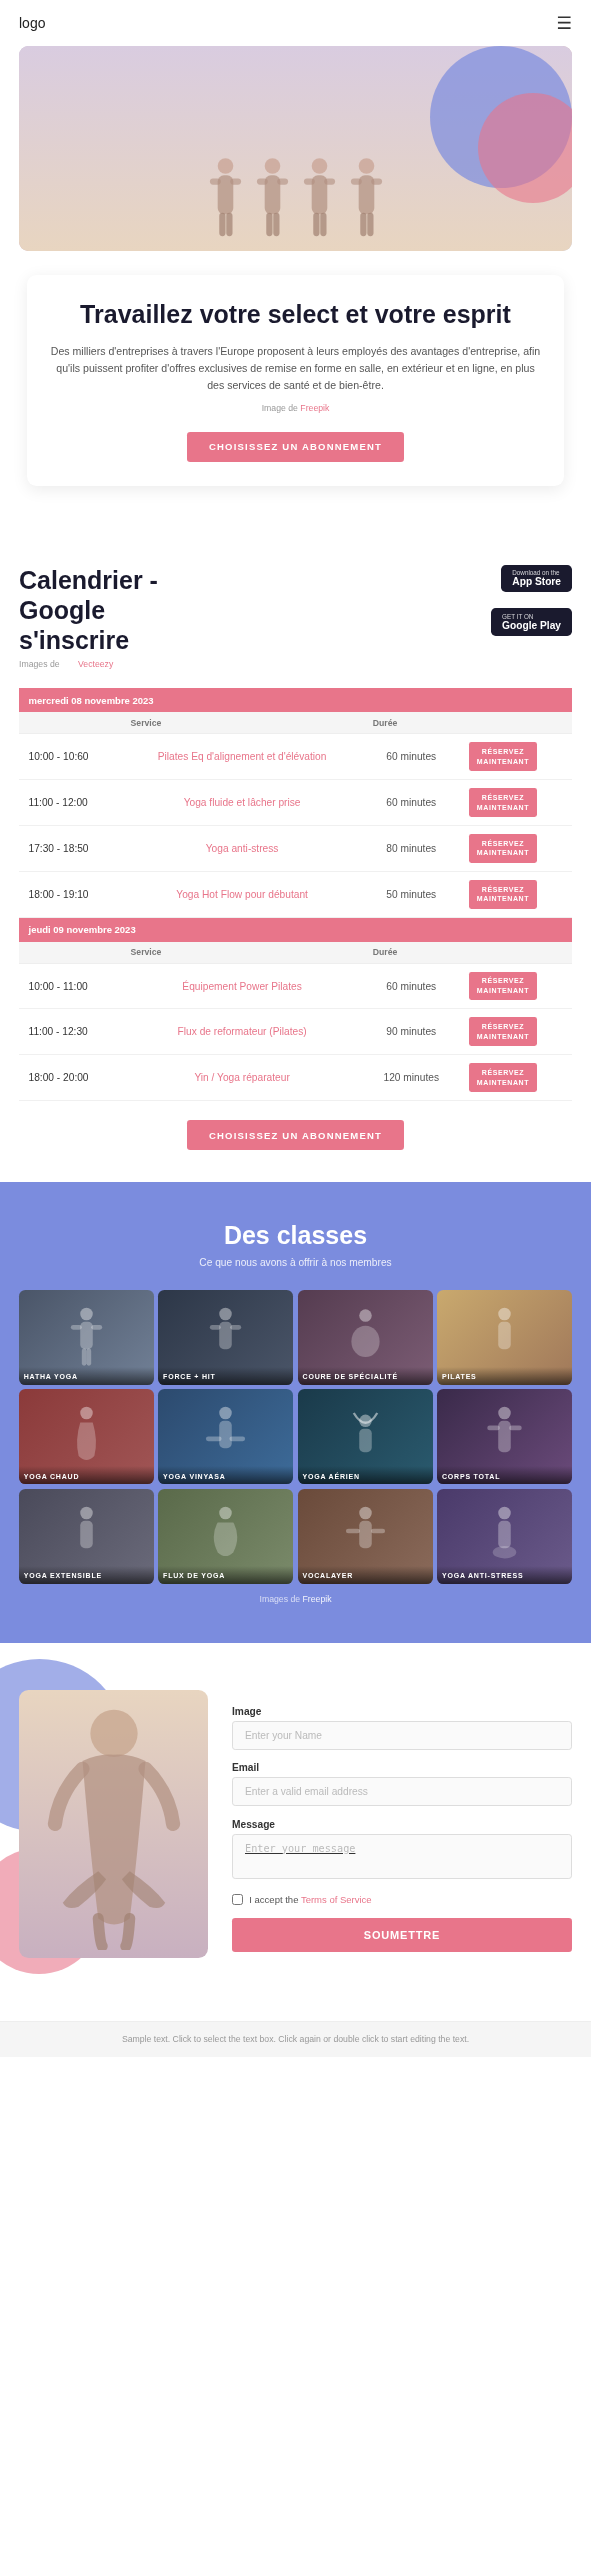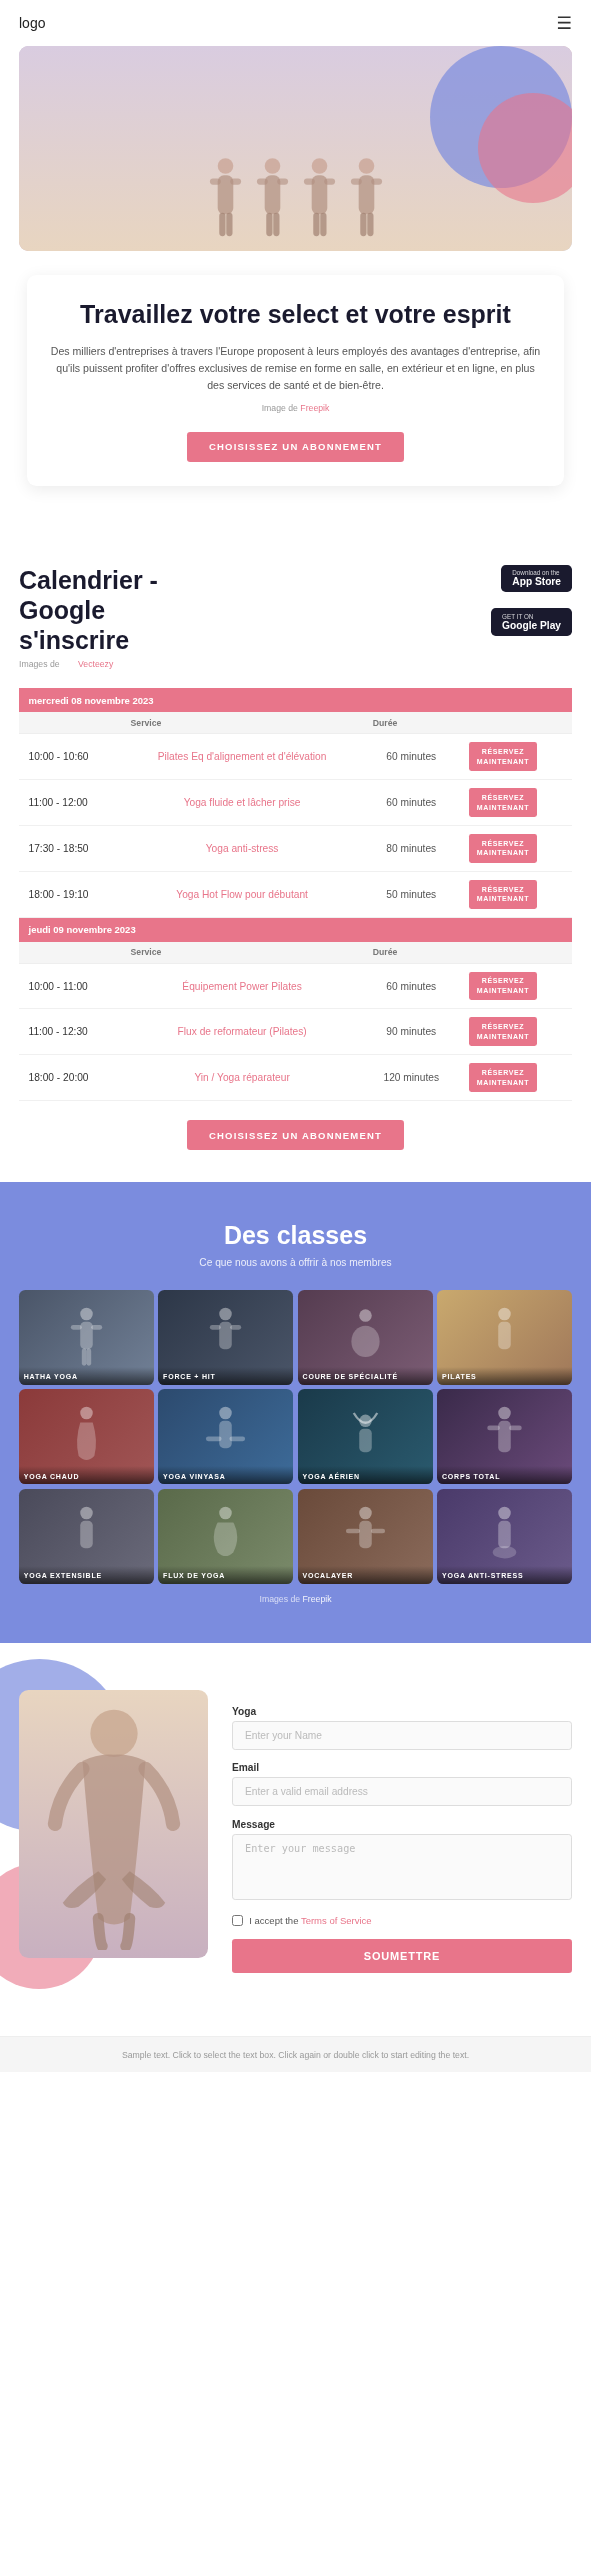--- a/index.html
+++ b/index.html
@@ -195,21 +195,21 @@
       color: #333; margin-bottom: 4px;
     }
     .form-group input,
     .form-group textarea {
       width: 100%; padding: 8px 12px; border: 0.8px solid #ddd;
       border-radius: 3.2px; font-size: 10.2px; color: #333;
       background: #fafafa; outline: none;
     }
     .form-group input::placeholder,
     .form-group textarea::placeholder { color: #bbb; }
-    .form-group textarea { height: 66px; resize: none; }
+    .form-group textarea { height: 45px; resize: none; text-decoration: underline; }
     .checkbox-row {
       display: flex; align-items: center; gap: 6.3px; margin-bottom: 12.6px;
     }
     .checkbox-row input[type="checkbox"] { width: 11px; height: 11px; }
     .checkbox-row label {
       font-size: 9.5px; color: #555;
     }
     .checkbox-row a { color: #e8758a; }
     .btn-submit {
       width: 100%; background: #e8758a; color: #fff;
@@ -564,21 +564,21 @@
         <path d="M80 280 Q82 310 85 315" stroke="#a08070" stroke-width="14" fill="none" stroke-linecap="round" opacity="0.7"></path>
         <path d="M120 280 Q118 310 115 315" stroke="#a08070" stroke-width="14" fill="none" stroke-linecap="round" opacity="0.7"></path>
 
         <path d="M80 220 Q50 240 35 260 Q40 270 55 265 Q80 245 90 230 Z" fill="#a08070" opacity="0.6"></path>
         <path d="M120 220 Q150 240 165 260 Q160 270 145 265 Q120 245 110 230 Z" fill="#a08070" opacity="0.6"></path>
       </svg>
     </div>
 
     <div class="contact-form">
       <div class="form-group">
-        <label>Yoga</label>
+        <label>Image</label>
         <input type="text" placeholder="Enter your Name" style="">
       </div>
       <div class="form-group">
         <label>Email</label>
         <input type="email" placeholder="Enter a valid email address" style="">
       </div>
       <div class="form-group">
         <label>Message</label>
         <textarea placeholder="Enter your message" style=""></textarea>
       </div>

